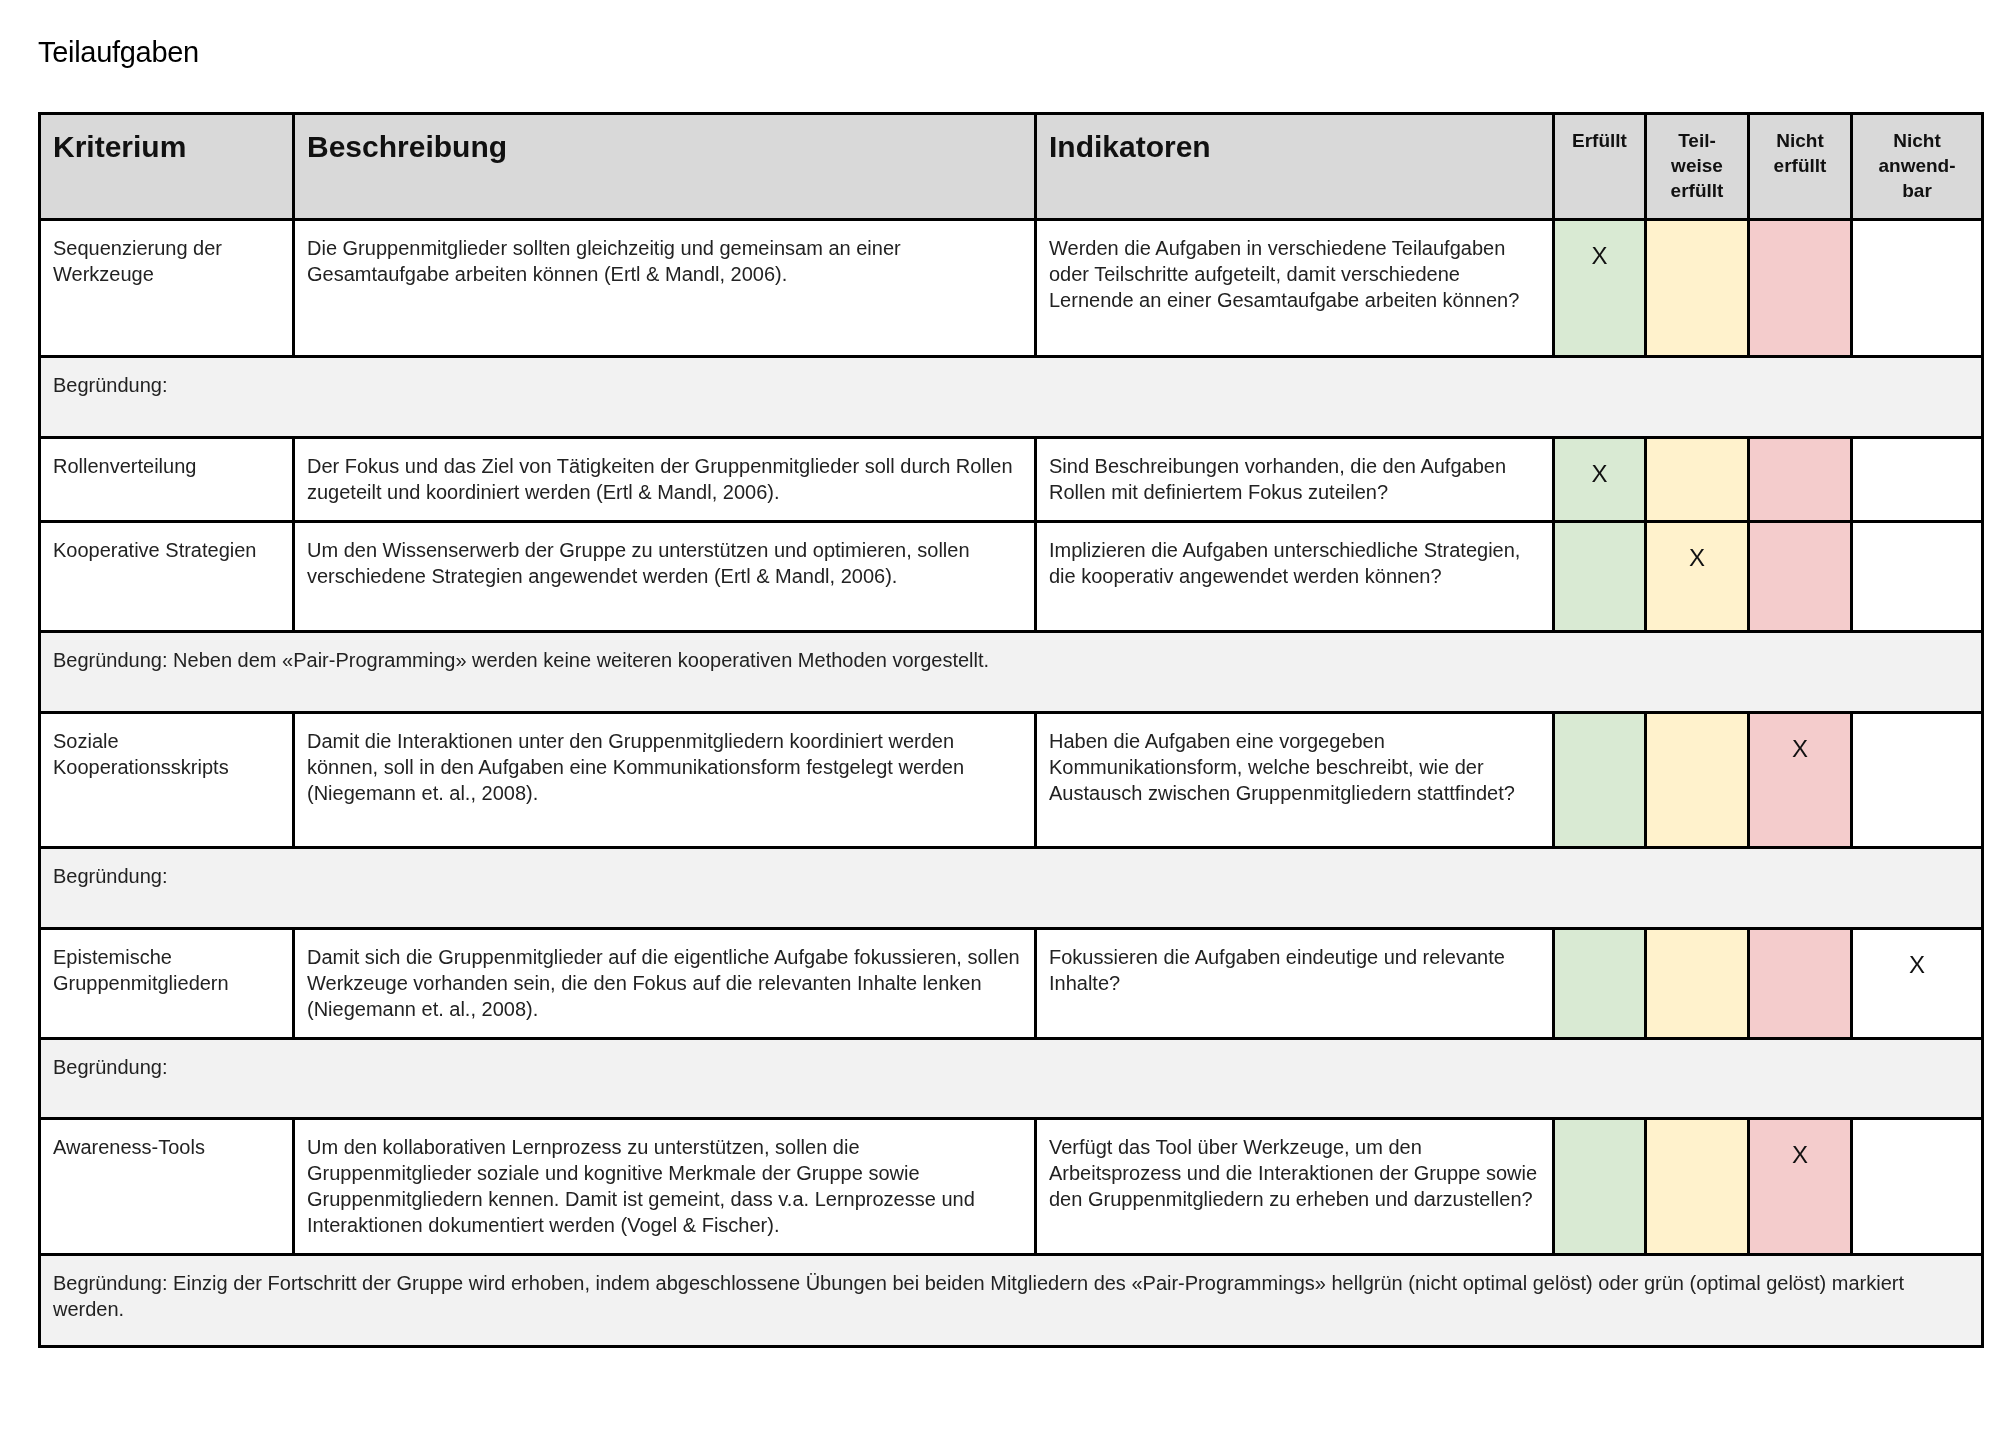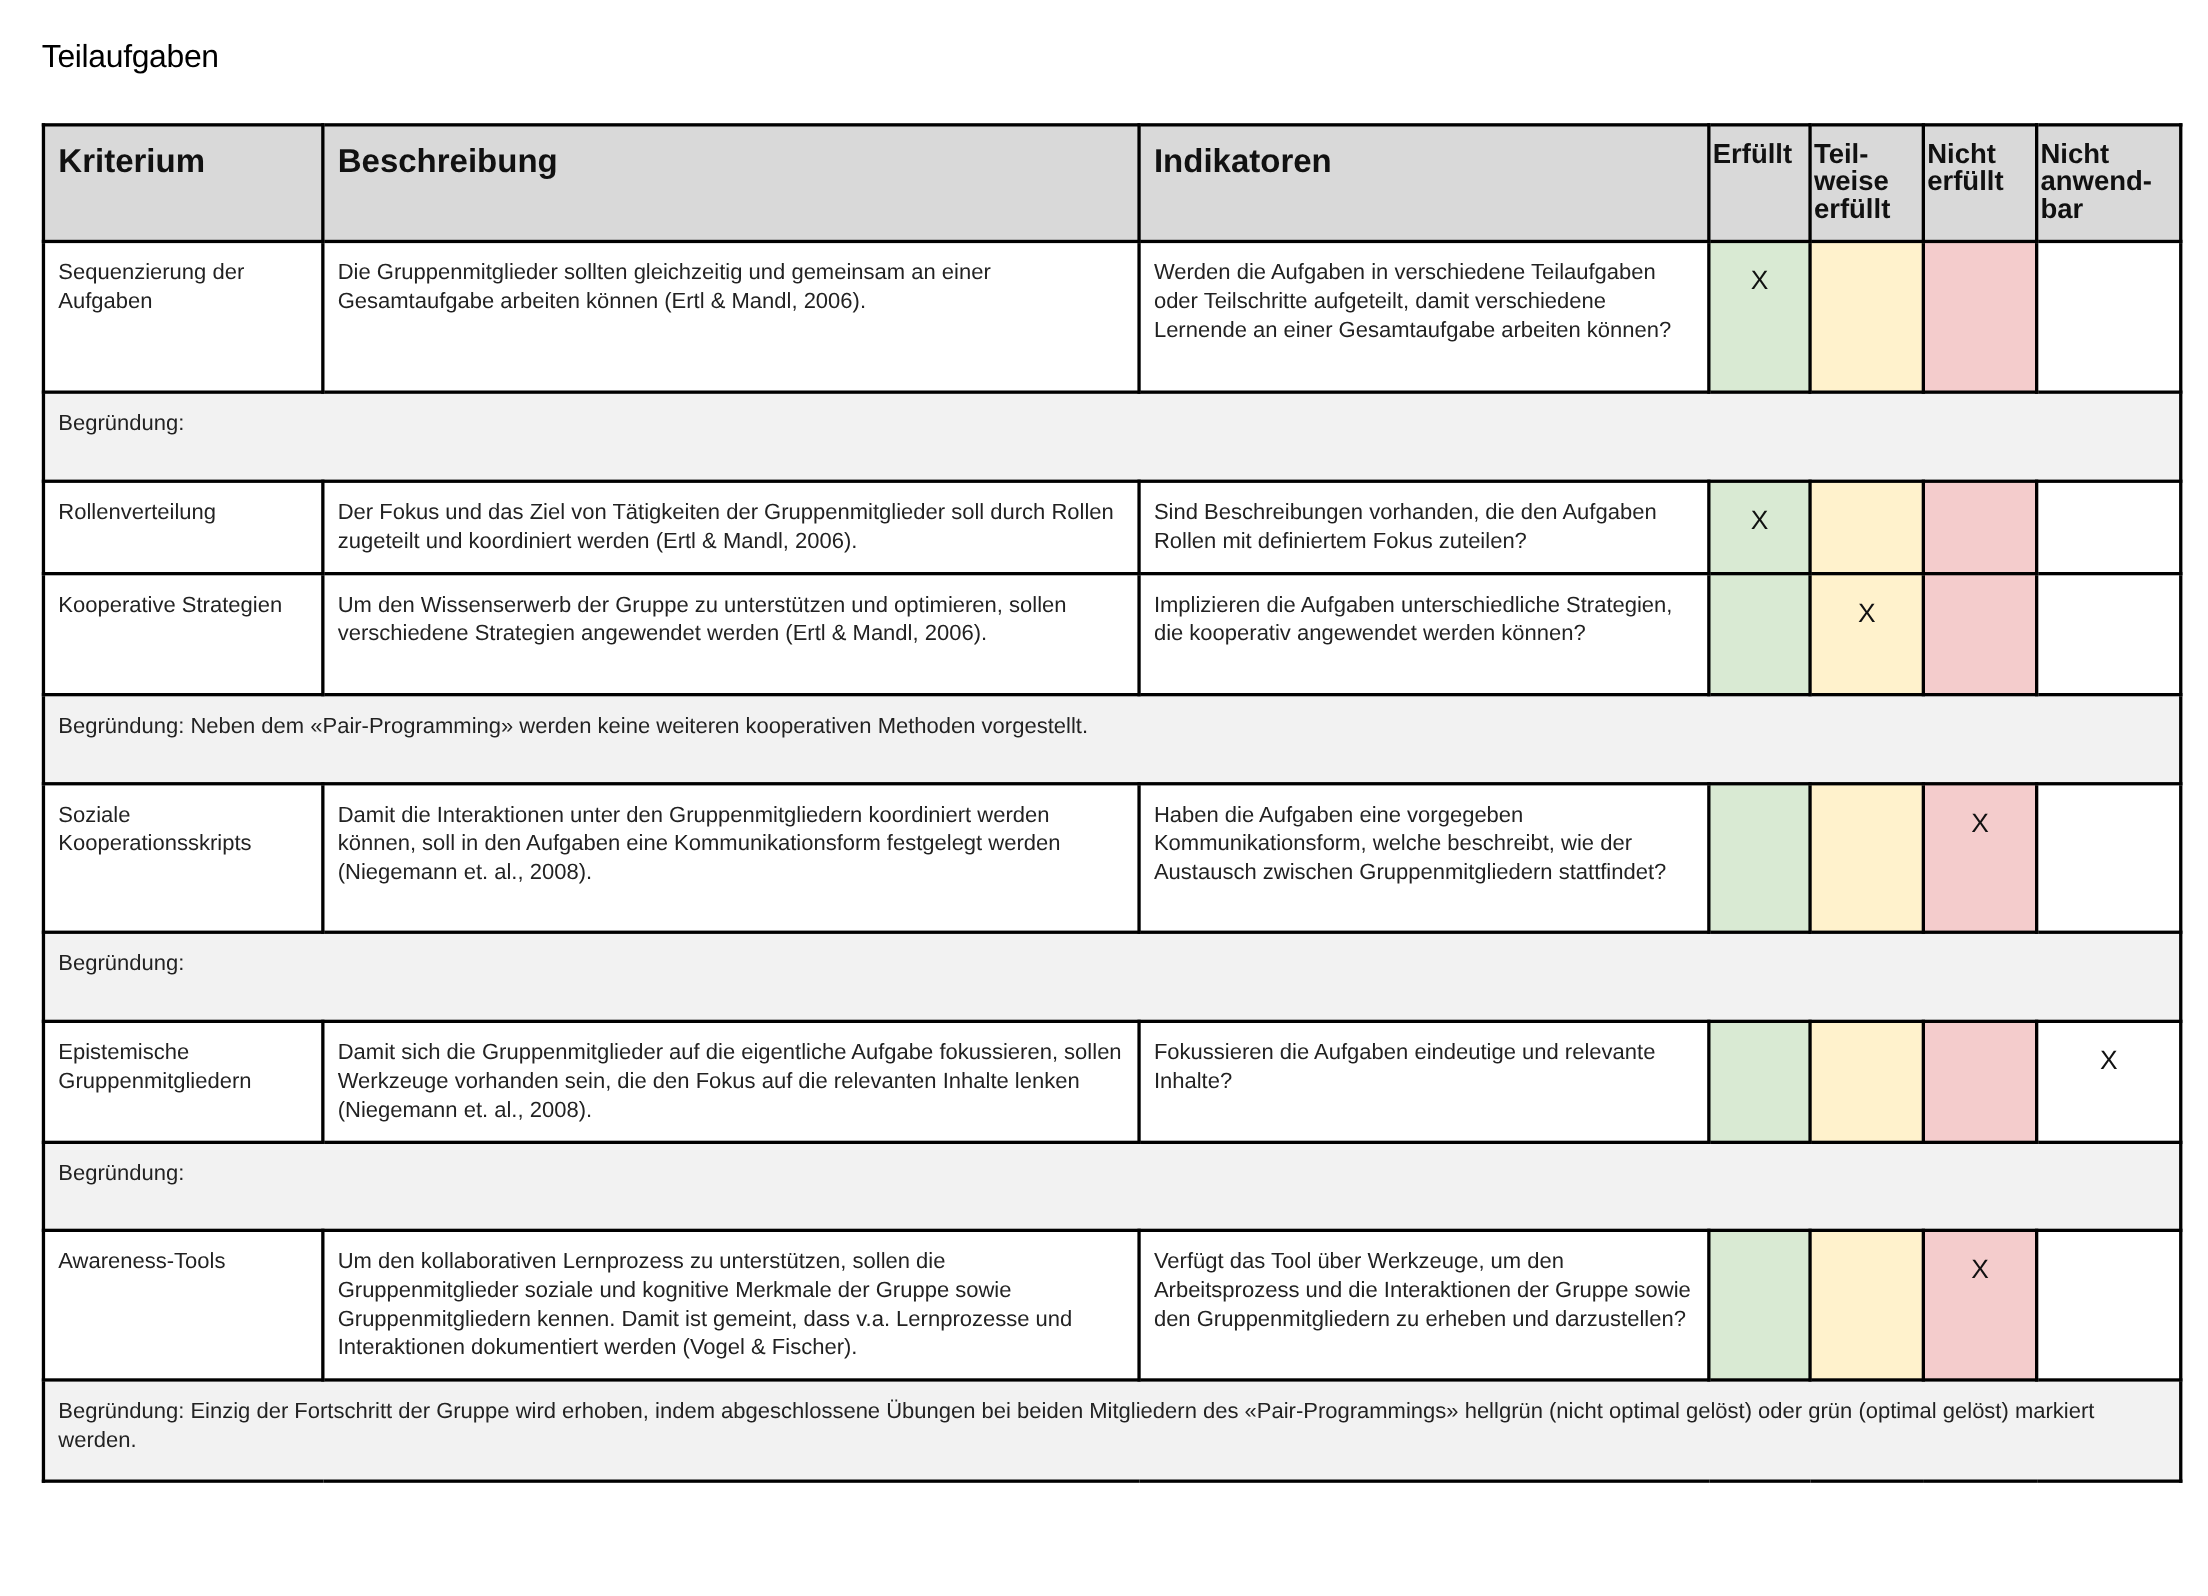--- a/index.html
+++ b/index.html
@@ -4,21 +4,21 @@
 <style>
   html, body { margin: 0; padding: 0; background: #ffffff; }
   body { width: 2007px; height: 1451px; position: relative; overflow: hidden;
          font-family: "Liberation Sans", sans-serif; color: #1a1a1a; }
   .title { position: absolute; left: 38px; top: 36px; font-size: 29px; font-weight: normal; color: #000; letter-spacing: -0.3px; }
   .grid { position: absolute; left: 38px; top: 112px; width: 1943px; }
   table { border-collapse: collapse; width: 1943px; table-layout: fixed; }
   td, th { border: 3px solid #000000; vertical-align: top; padding: 0; font-size: 20px; line-height: 26px; }
   th { background: #d9d9d9; text-align: left; font-weight: bold; color: #111; }
   th.big { font-size: 30px; line-height: 36px; padding: 14px 12px 0 12px; }
-  th.small { font-size: 25px; line-height: 25px; text-align: left; padding: 13px 2px 0 2px; }
+  th.small { font-size: 19px; line-height: 25px; text-align: center; padding: 13px 2px 0 2px; }
   tr.head { height: 106px; }
   td.txt { padding: 14px 12px 10px 12px; color: #222; background: #fff; }
   td.mark { text-align: center; font-size: 24px; padding-top: 22px; color: #111; }
   td.green { background: #d9ead3; }
   td.yellow { background: #fff2cc; }
   td.red { background: #f4cccc; }
   td.white { background: #ffffff; }
   td.reason { background: #f2f2f2; padding: 14px 12px 10px 12px; color: #222; border-width: 3px; }
   col.c1 { width: 254px; } col.c2 { width: 742px; } col.c3 { width: 518px; }
   col.c4 { width: 92px; } col.c5 { width: 103px; } col.c6 { width: 103px; } col.c7 { width: 131px; }
@@ -50,21 +50,21 @@
 erfüllt</th>
         <th class="small" style="white-space:pre-line">Nicht
 erfüllt</th>
         <th class="small" style="white-space:pre-line">Nicht
 anwend-
 bar</th>
       </tr>
     </thead>
     <tbody id="tbody">
         <tr style="height: 137px;">
-          <td class="txt">Sequenzierung der Aufgaben</td>
+          <td class="txt">Sequenzierung der Werkzeuge</td>
           <td class="txt">Die Gruppenmitglieder sollten gleichzeitig und gemeinsam an einer Gesamtaufgabe arbeiten können (Ertl &amp; Mandl, 2006).</td>
           <td class="txt">Werden die Aufgaben in verschiedene Teilaufgaben oder Teilschritte aufgeteilt, damit verschiedene Lernende an einer Gesamtaufgabe arbeiten können?</td>
           <td class="mark green"><span>X</span></td>
           <td class="mark yellow"></td>
           <td class="mark red"></td>
           <td class="mark white"></td>
         </tr>
         <tr style="height: 81px;">
           <td class="reason" colspan="7">Begründung:</td>
         </tr>

